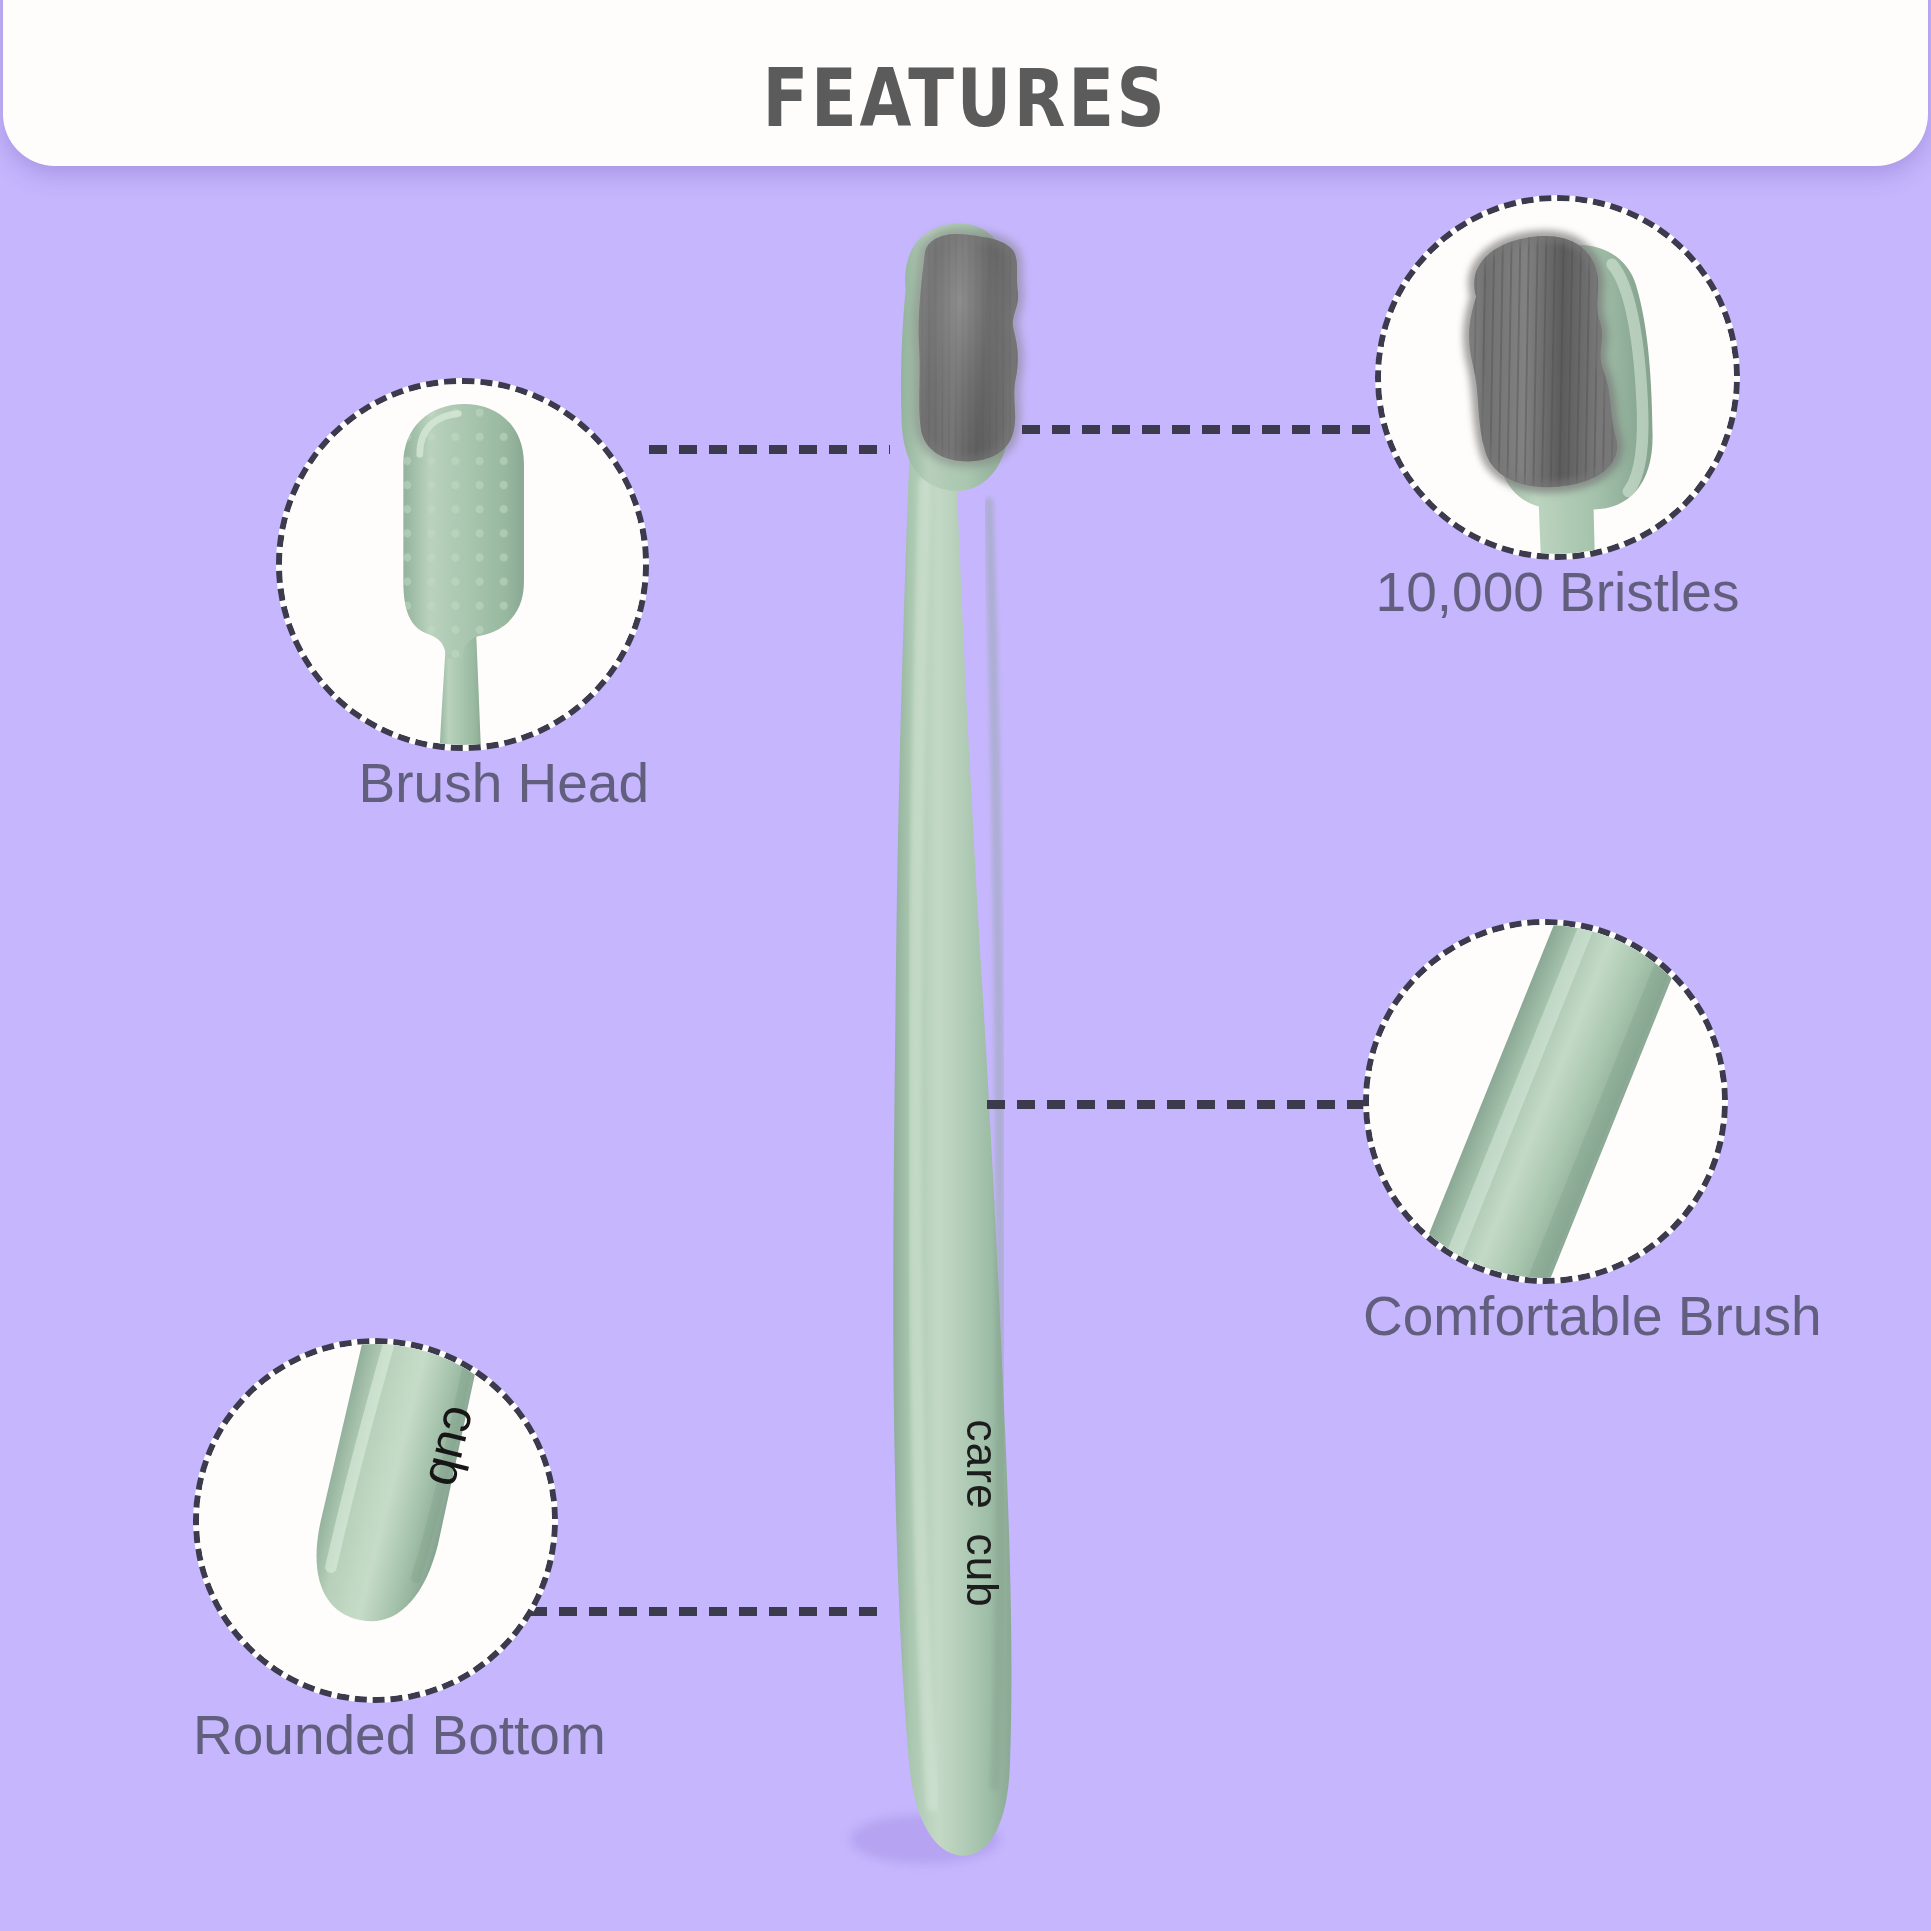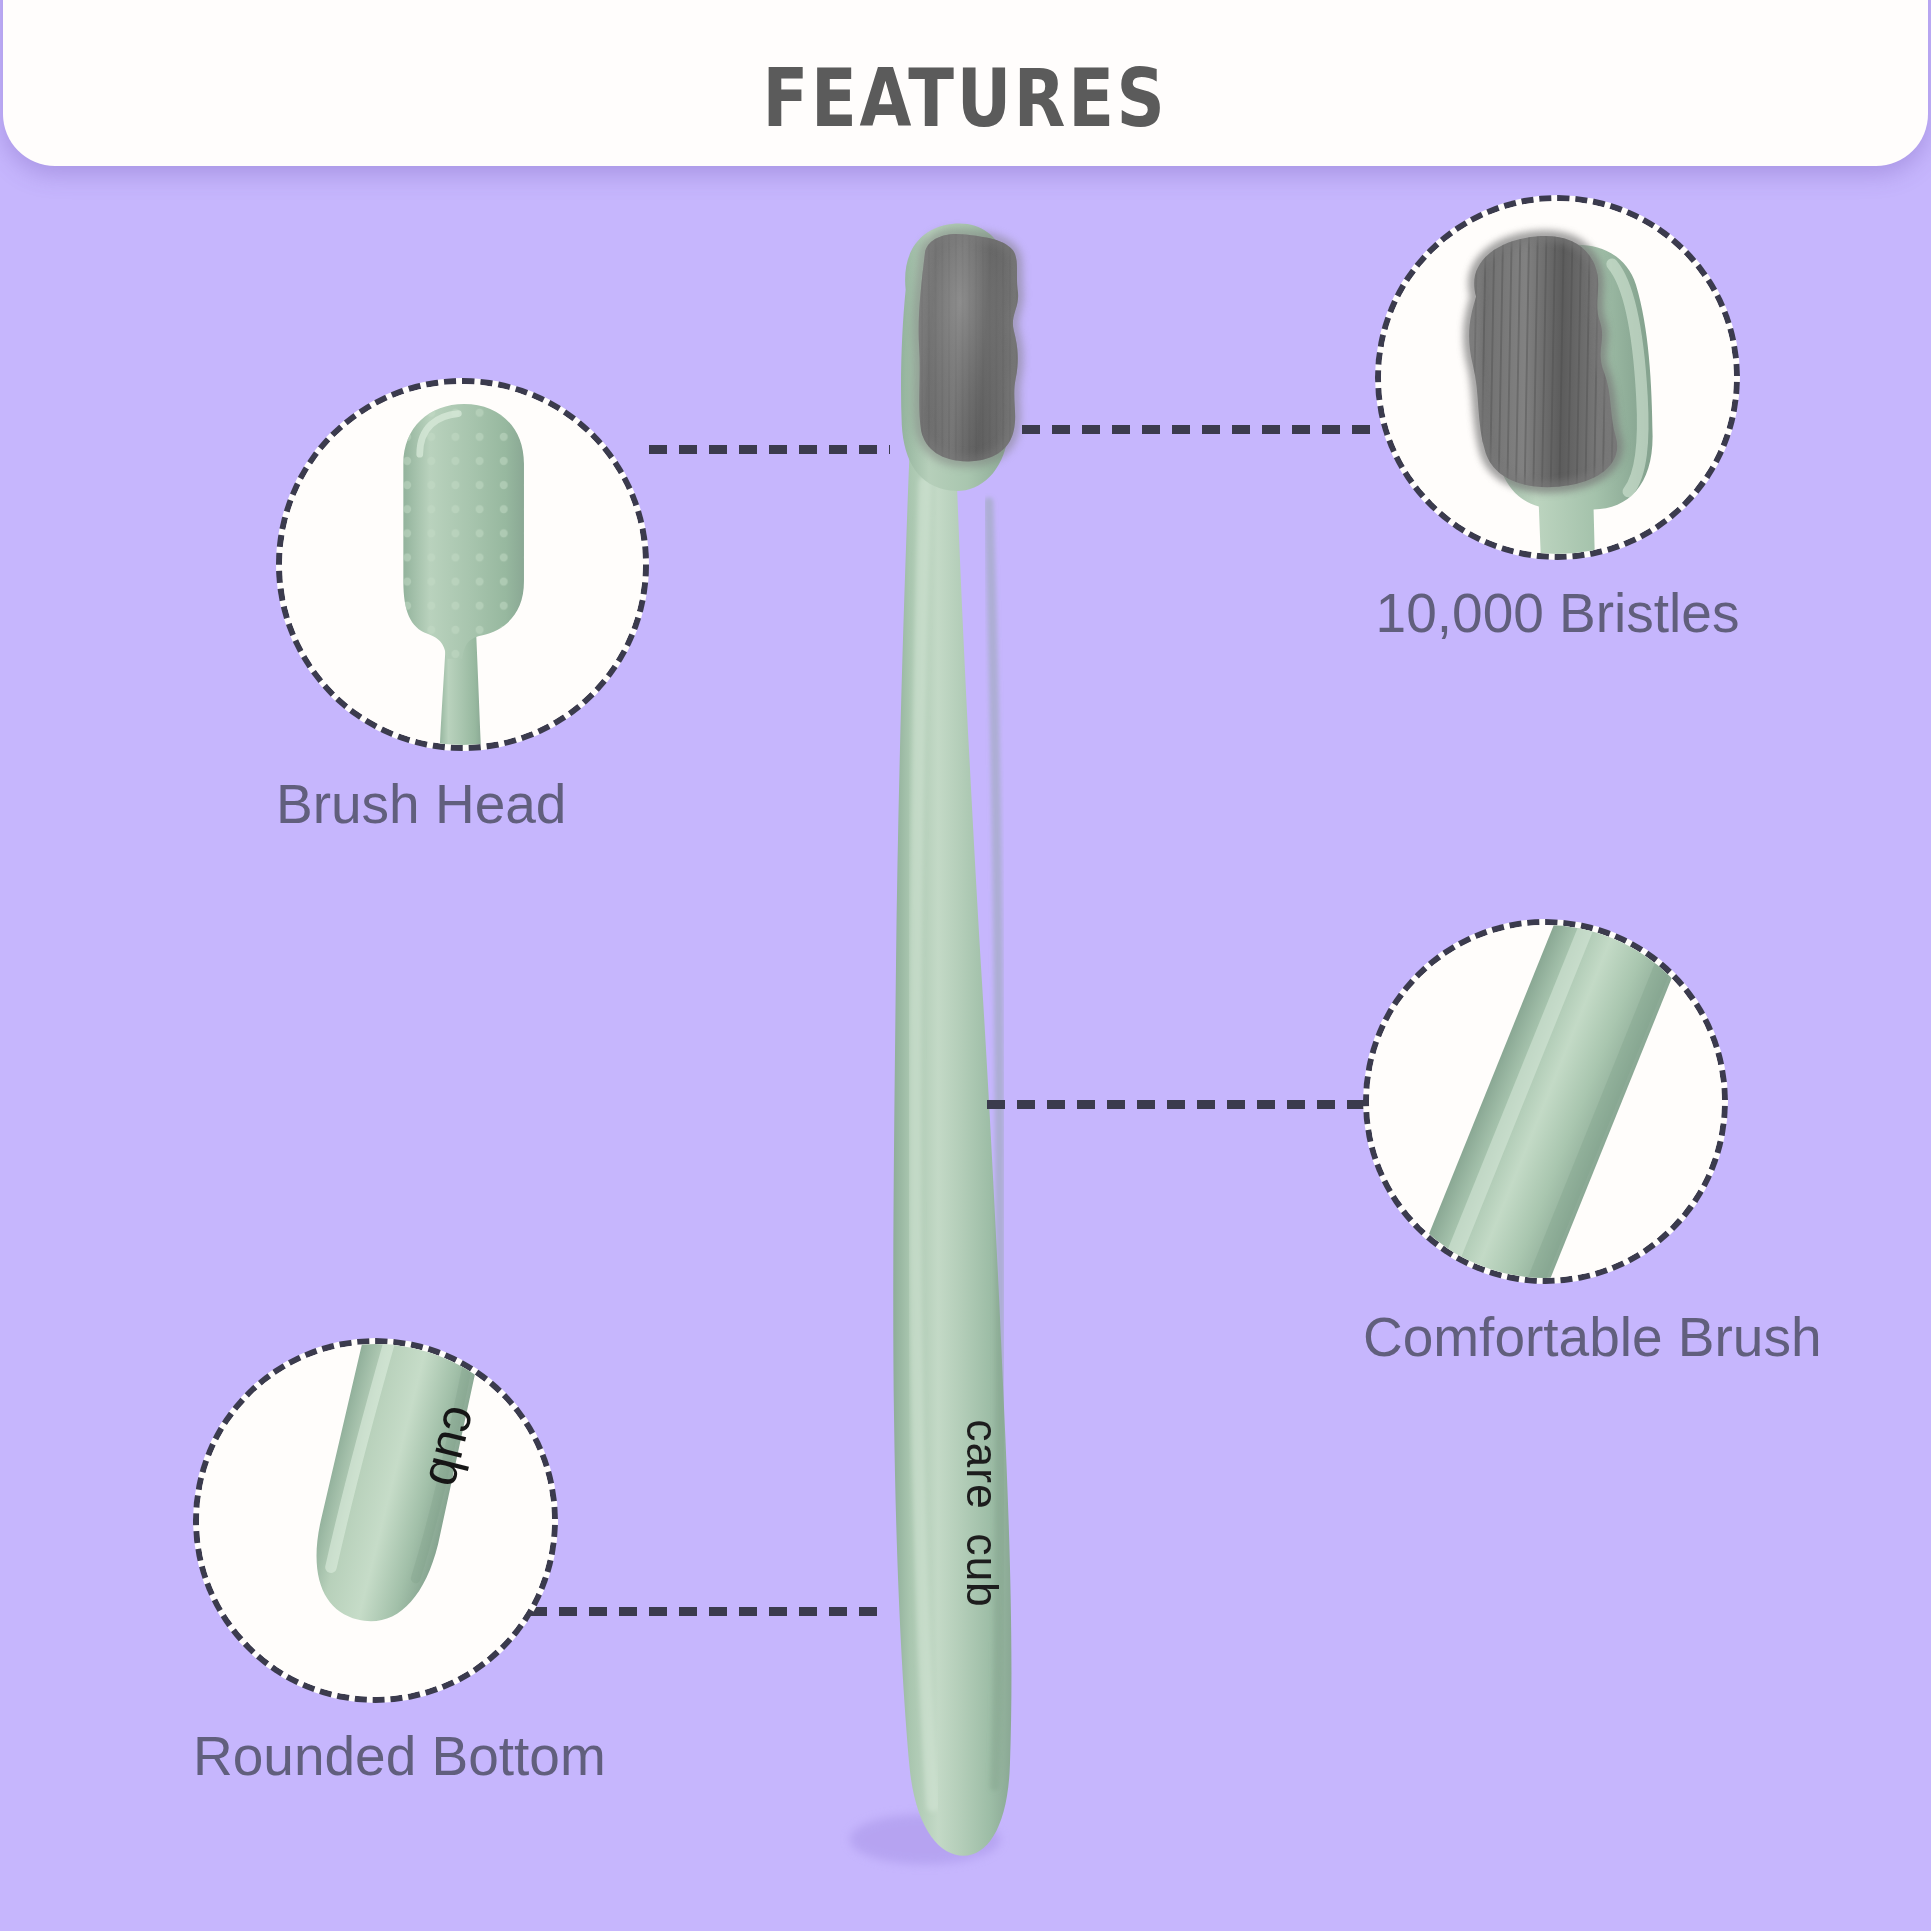--- a/index.html
+++ b/index.html
@@ -48,24 +48,23 @@
   .circle-inner{
     position:absolute; inset:-6.8px;
     border-radius:50%;
     overflow:hidden;
   }
   .callout-label{
     text-align:center;
     color:#615f7d;
     font-size:55px;
     font-weight:400;
-    margin-top:21px;
     white-space:nowrap;
   }
-  .callout.left .callout-label{ text-align:left; }
+  .callout.left .callout-label{ text-align:right; }
 
   
   .conn{
     position:absolute;
     height:8.7px;
     z-index:15;
     background-image:linear-gradient(to right,#3b3b4d 0 18.3px,transparent 18.3px 30px);
     background-size:30px 8.7px;
     background-repeat:repeat-x;
   }

